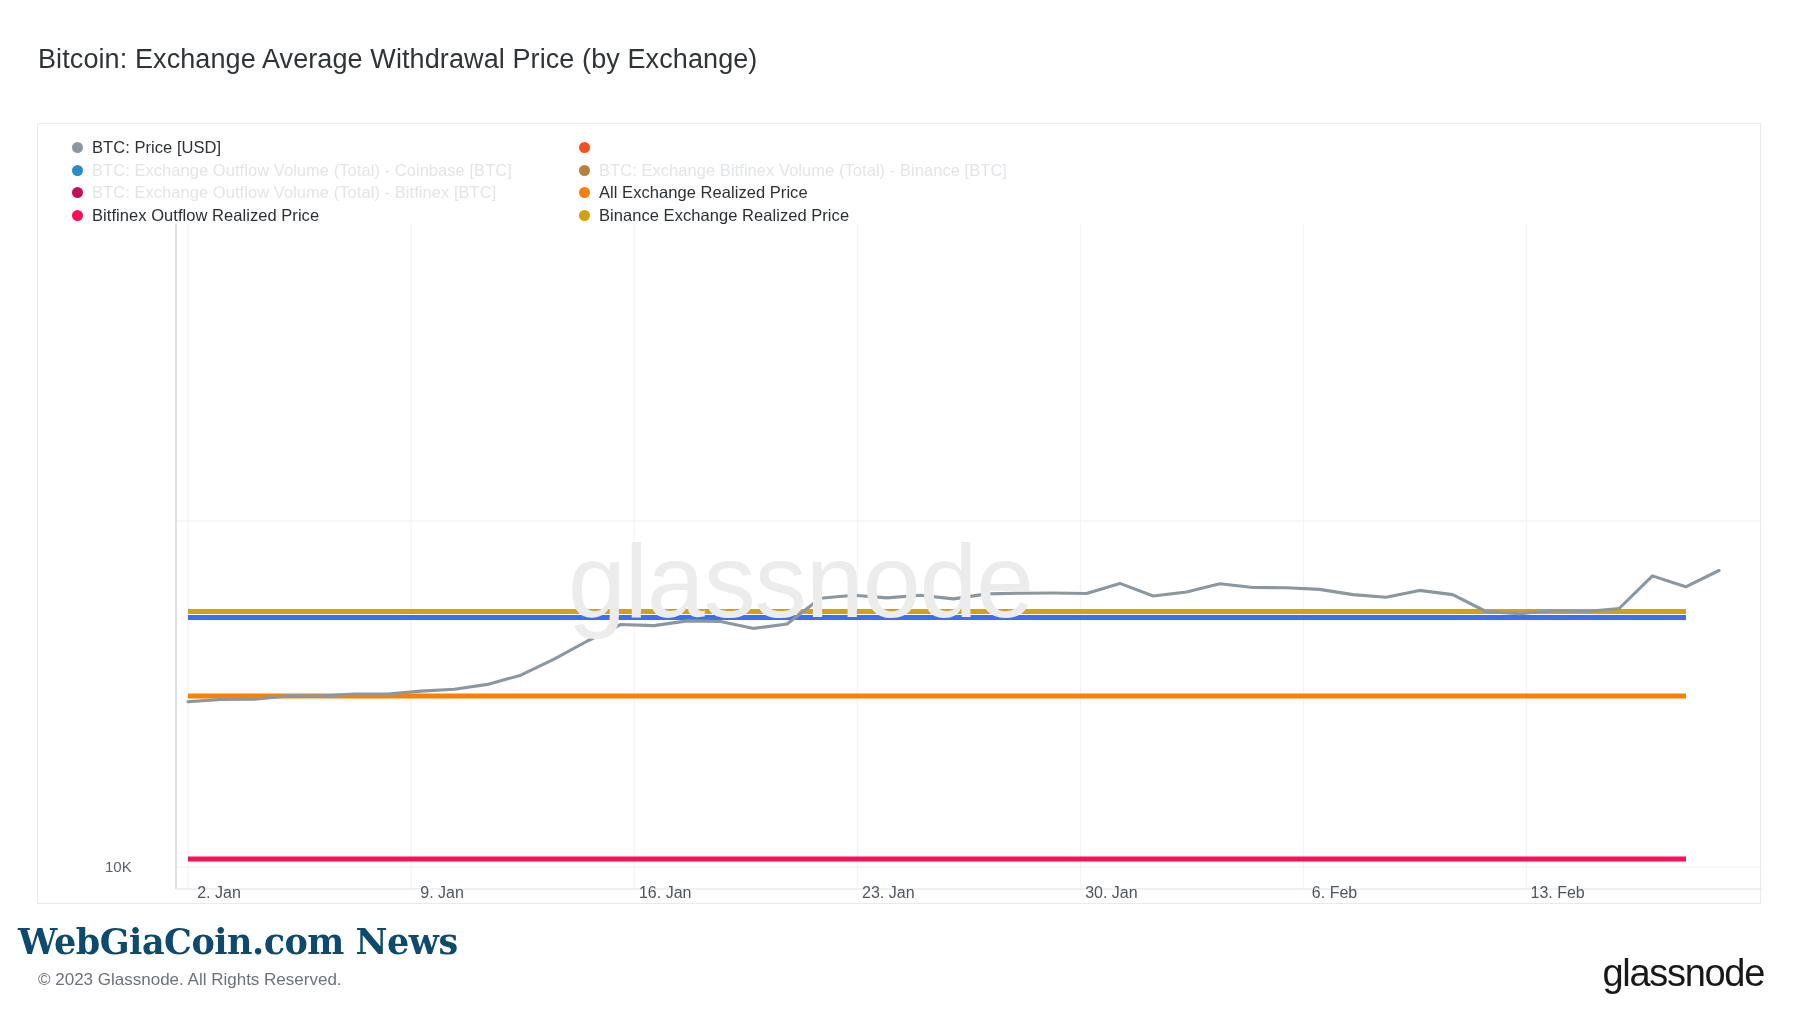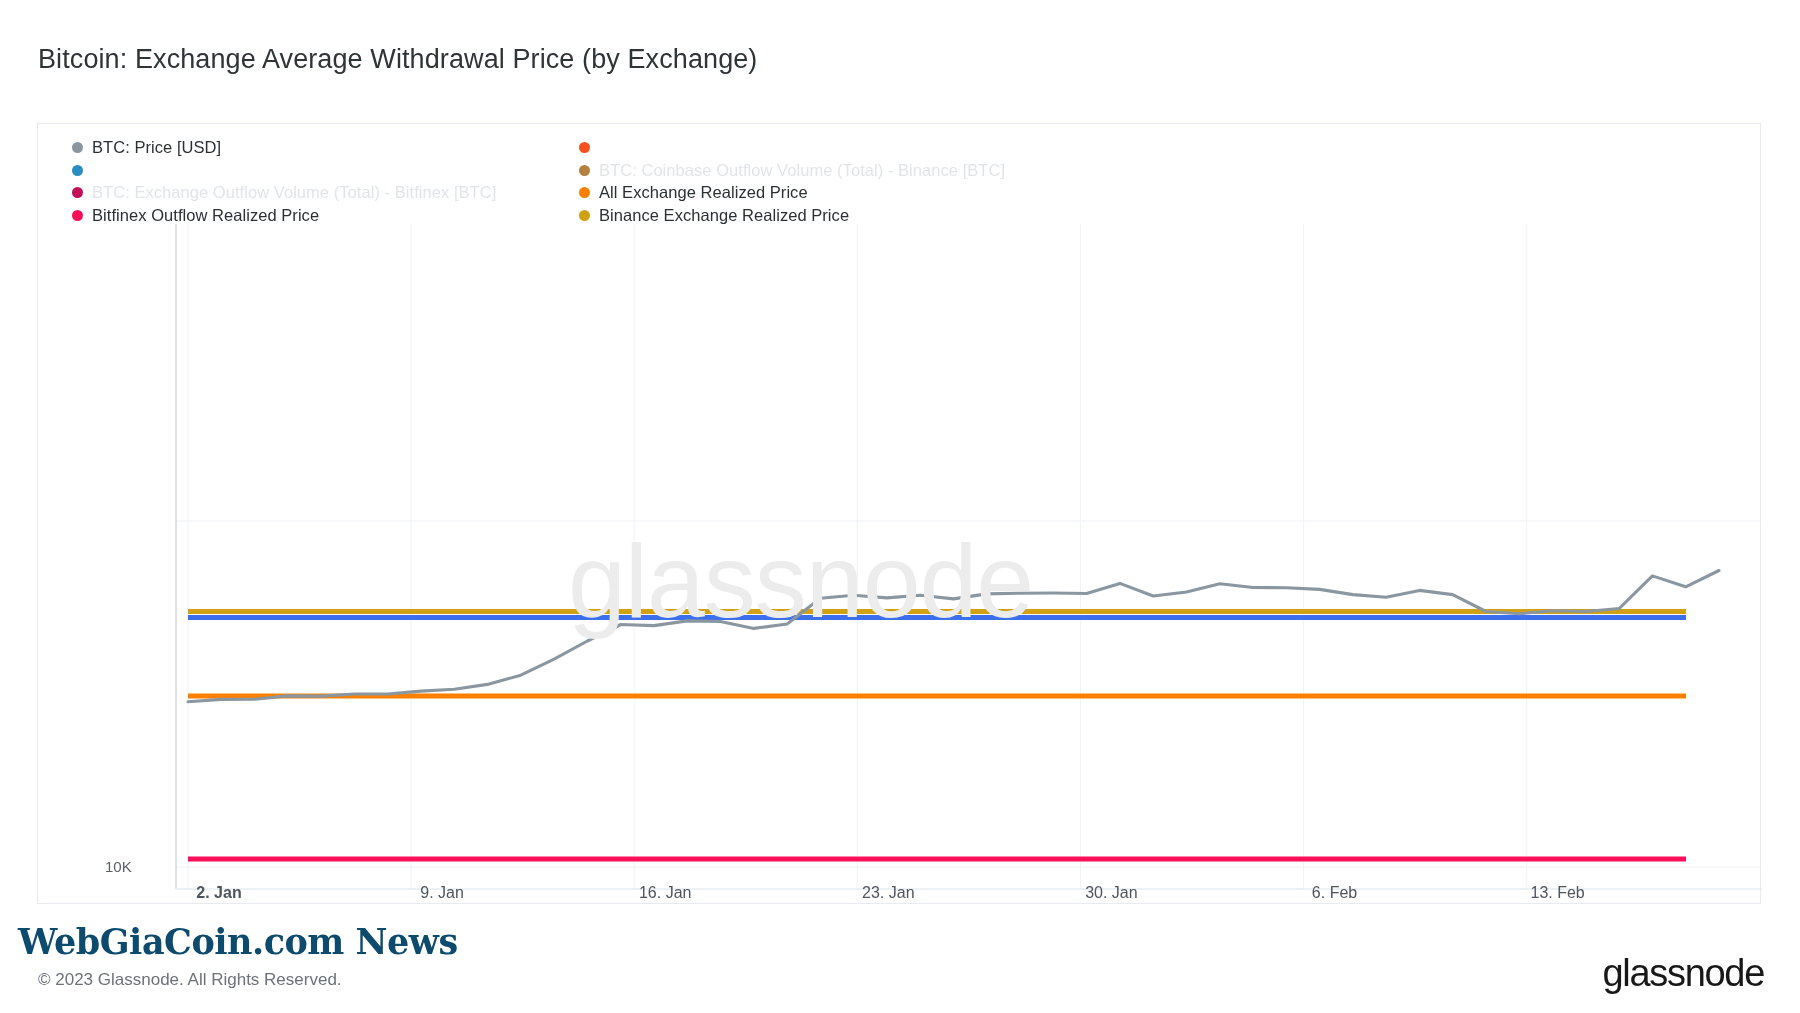--- a/index.html
+++ b/index.html
@@ -180,53 +180,54 @@
   <div class="plot-watermark">glassnode</div>
 
   <div class="legend">
     <div class="legend-col left" id="legend-left">
         <div class="legend-item">
           <span class="legend-dot" style="background: rgb(139, 151, 160);"></span>
           <span class="legend-label">BTC: Price [USD]</span>
         </div>
         <div class="legend-item disabled">
           <span class="legend-dot" style="background: rgb(43, 140, 196);"></span>
+          <span class="legend-label">BTC: Exchange Outflow Volume (Total) - Coinbase [BTC]</span>
         </div>
         <div class="legend-item disabled">
           <span class="legend-dot" style="background: rgb(195, 15, 88);"></span>
           <span class="legend-label">BTC: Exchange Outflow Volume (Total) - Bitfinex [BTC]</span>
         </div>
         <div class="legend-item">
           <span class="legend-dot" style="background: rgb(250, 15, 89);"></span>
           <span class="legend-label">Bitfinex Outflow Realized Price</span>
         </div>
       </div>
     <div class="legend-col right" id="legend-right">
         <div class="legend-item disabled">
           <span class="legend-dot" style="background: rgb(244, 81, 30);"></span>
         </div>
         <div class="legend-item disabled">
           <span class="legend-dot" style="background: rgb(181, 129, 63);"></span>
-          <span class="legend-label">BTC: Coinbase Outflow Volume (Total) - Binance [BTC]</span>
+          <span class="legend-label">BTC: Exchange Bitfinex Volume (Total) - Binance [BTC]</span>
         </div>
         <div class="legend-item">
           <span class="legend-dot" style="background: rgb(251, 128, 0);"></span>
           <span class="legend-label">All Exchange Realized Price</span>
         </div>
         <div class="legend-item">
           <span class="legend-dot" style="background: rgb(209, 160, 19);"></span>
           <span class="legend-label">Binance Exchange Realized Price</span>
         </div>
       </div>
   </div>
 </div>
 
 <div id="axis-labels">
     <div class="ytick-label" style="position: absolute; left: 105px; top: 866px;">10K</div>
-    <div class="xtick-label" style="left: 219px; font-weight: bold;">2. Jan</div>
+    <div class="xtick-label" style="left: 219px;">2. Jan</div>
     <div class="xtick-label" style="left: 442.106px;">9. Jan</div>
     <div class="xtick-label" style="left: 665.213px;">16. Jan</div>
     <div class="xtick-label" style="left: 888.319px;">23. Jan</div>
     <div class="xtick-label" style="left: 1111.43px;">30. Jan</div>
     <div class="xtick-label" style="left: 1334.53px;">6. Feb</div>
     <div class="xtick-label" style="left: 1557.64px;">13. Feb</div>
   </div>
 
 <div class="site-watermark">WebGiaCoin.com News</div>
 

